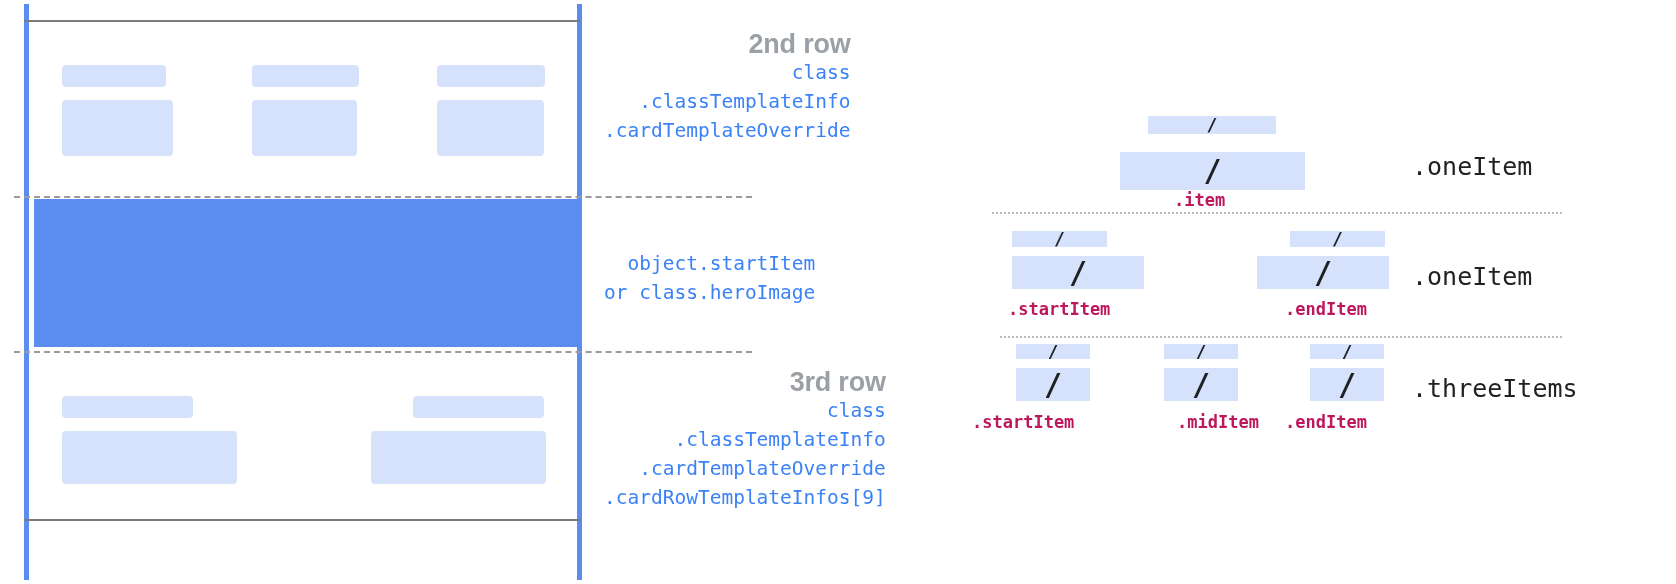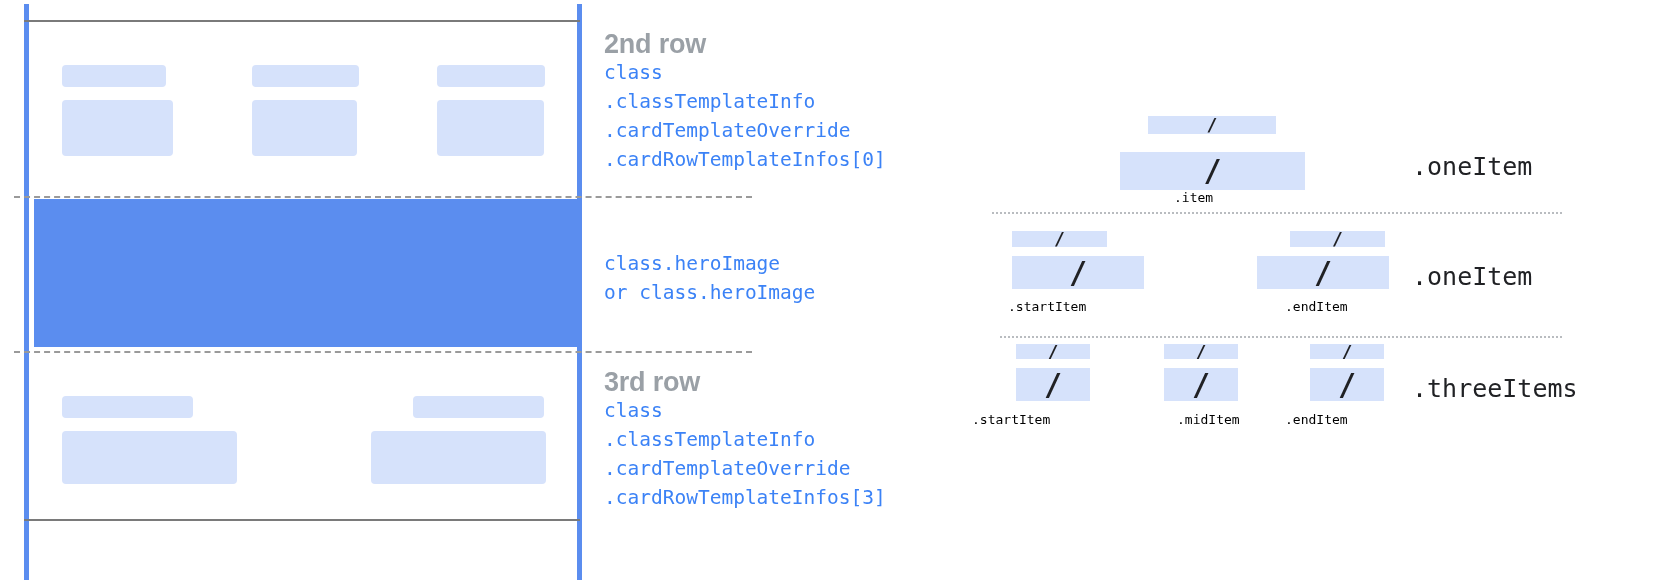--- a/index.html
+++ b/index.html
@@ -3,21 +3,21 @@
 <meta charset="utf-8">
 <style>
   html,body{margin:0;padding:0;}
   body{
     width:1676px;height:584px;
     background:#ffffff;
     font-family:"Liberation Sans", sans-serif;
     overflow:hidden;
     position:relative;
   }
-  .stage{position:relative;width:1676px;height:584px;}
+  .stage{position:relative;width:1676px;height:584px;text-align:right;}
 
   
   .left-panel{position:absolute;left:0;top:0;width:600px;height:584px;}
 
   .vline{position:absolute;width:5px;background:#5b8def;}
   .vline.outer{left:24px;top:4px;height:576px;}
   .vline.inner{left:577px;top:4px;height:576px;}
 
   .hline{position:absolute;left:24px;width:556px;height:2px;background:#7a7a7a;}
   .hline.top{top:20px;}
@@ -56,21 +56,21 @@
   .dot-b{left:40px;top:336px;width:562px;}
 
   .grp-label{
     position:absolute;
     font-family:"DejaVu Sans Mono", monospace;
     font-size:25px;color:#202124;white-space:nowrap;
   }
   .sub-label{
     position:absolute;
     font-family:"DejaVu Sans Mono", monospace;
-    font-size:13px;color:#000000;white-space:nowrap;
+    font-size:17px;color:#be185d;white-space:nowrap;font-weight:bold;
   }
 
   .chip{position:absolute;background:#d6e2fb;overflow:hidden;}
   .chip .slash{
     position:absolute;left:50%;top:50%;
     transform:translate(-50%,-50%);
     font-family:"DejaVu Sans Mono", monospace;
     color:#202124;line-height:1;
   }
   .chip.thin .slash{font-size:18px;font-weight:700;}
@@ -109,34 +109,33 @@
 
     <div class="ph" style="left:413px;top:396px;width:131px;height:22px;"></div>
     <div class="ph" style="left:371px;top:431px;width:175px;height:53px;"></div>
   </div>
 
   <div class="ltext" id="txt-2nd">
     <div class="rowtitle">2nd row</div>
     <div class="mono">class</div>
     <div class="mono">.classTemplateInfo</div>
     <div class="mono">.cardTemplateOverride</div>
-    <div class="mono">.cardRowTemplateInfos[0]</div>
   </div>
 
   <div class="ltext" id="txt-hero">
-    <div class="mono">class.heroImage</div>
+    <div class="mono">object.startItem</div>
     <div class="mono">or class.heroImage</div>
   </div>
 
   <div class="ltext" id="txt-3rd">
     <div class="rowtitle">3rd row</div>
     <div class="mono">class</div>
     <div class="mono">.classTemplateInfo</div>
     <div class="mono">.cardTemplateOverride</div>
-    <div class="mono">.cardRowTemplateInfos[3]</div>
+    <div class="mono">.cardRowTemplateInfos[9]</div>
   </div>
 
   <div class="right-panel">
 
     <div class="chip thin" style="left:188px;top:116px;width:128px;height:18px;">
       <span class="slash">/</span>
     </div>
     <div class="chip thick" style="left:160px;top:152px;width:185px;height:38px;">
       <span class="slash">/</span>
     </div>

